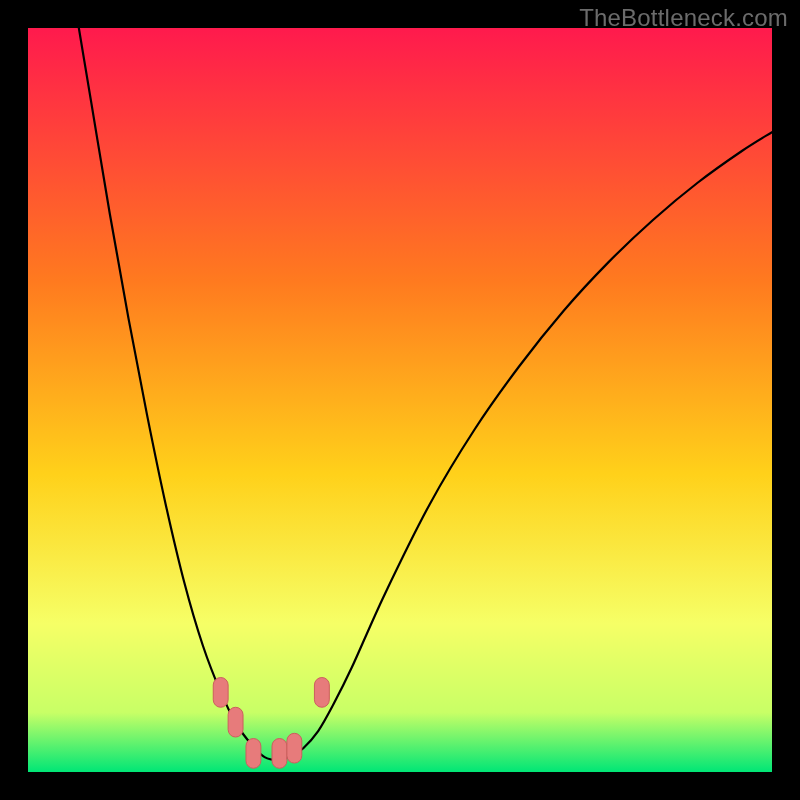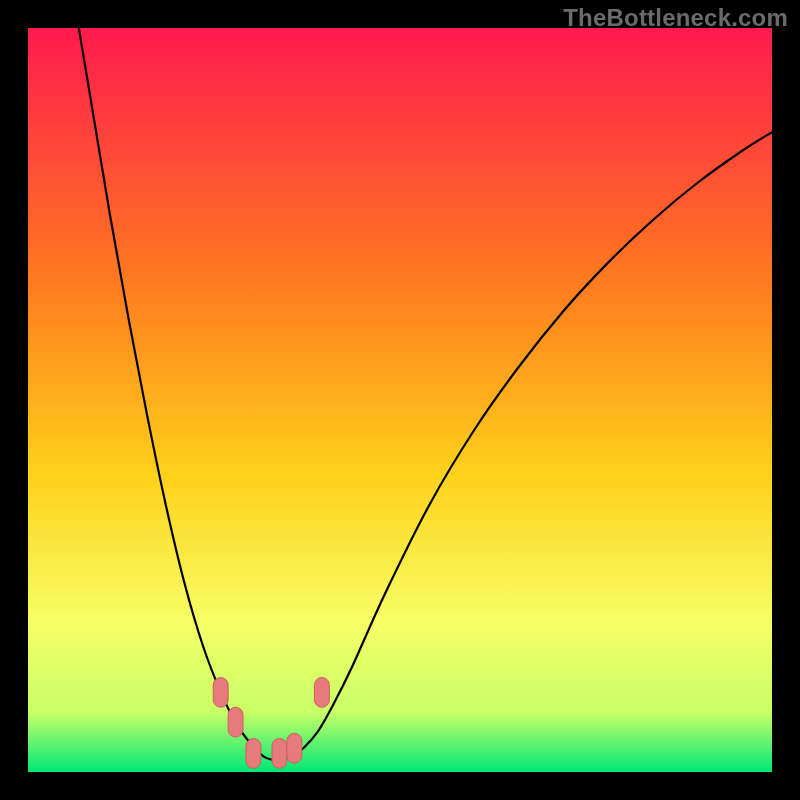--- a/index.html
+++ b/index.html
@@ -37,21 +37,21 @@
     top: 0;
     width: 100%;
     height: 100%;
   }
   .watermark {
     position: absolute;
     top: 4px;
     right: 12px;
     font-family: Arial, Helvetica, sans-serif;
     font-size: 24px;
-    font-weight: 700;
+    font-weight: 400;
     color: #6b6b6b;
     letter-spacing: 0.2px;
   }
 </style>
 </head>
 <body>
 
 <div class="stage">
 
   <div class="plot-area">

